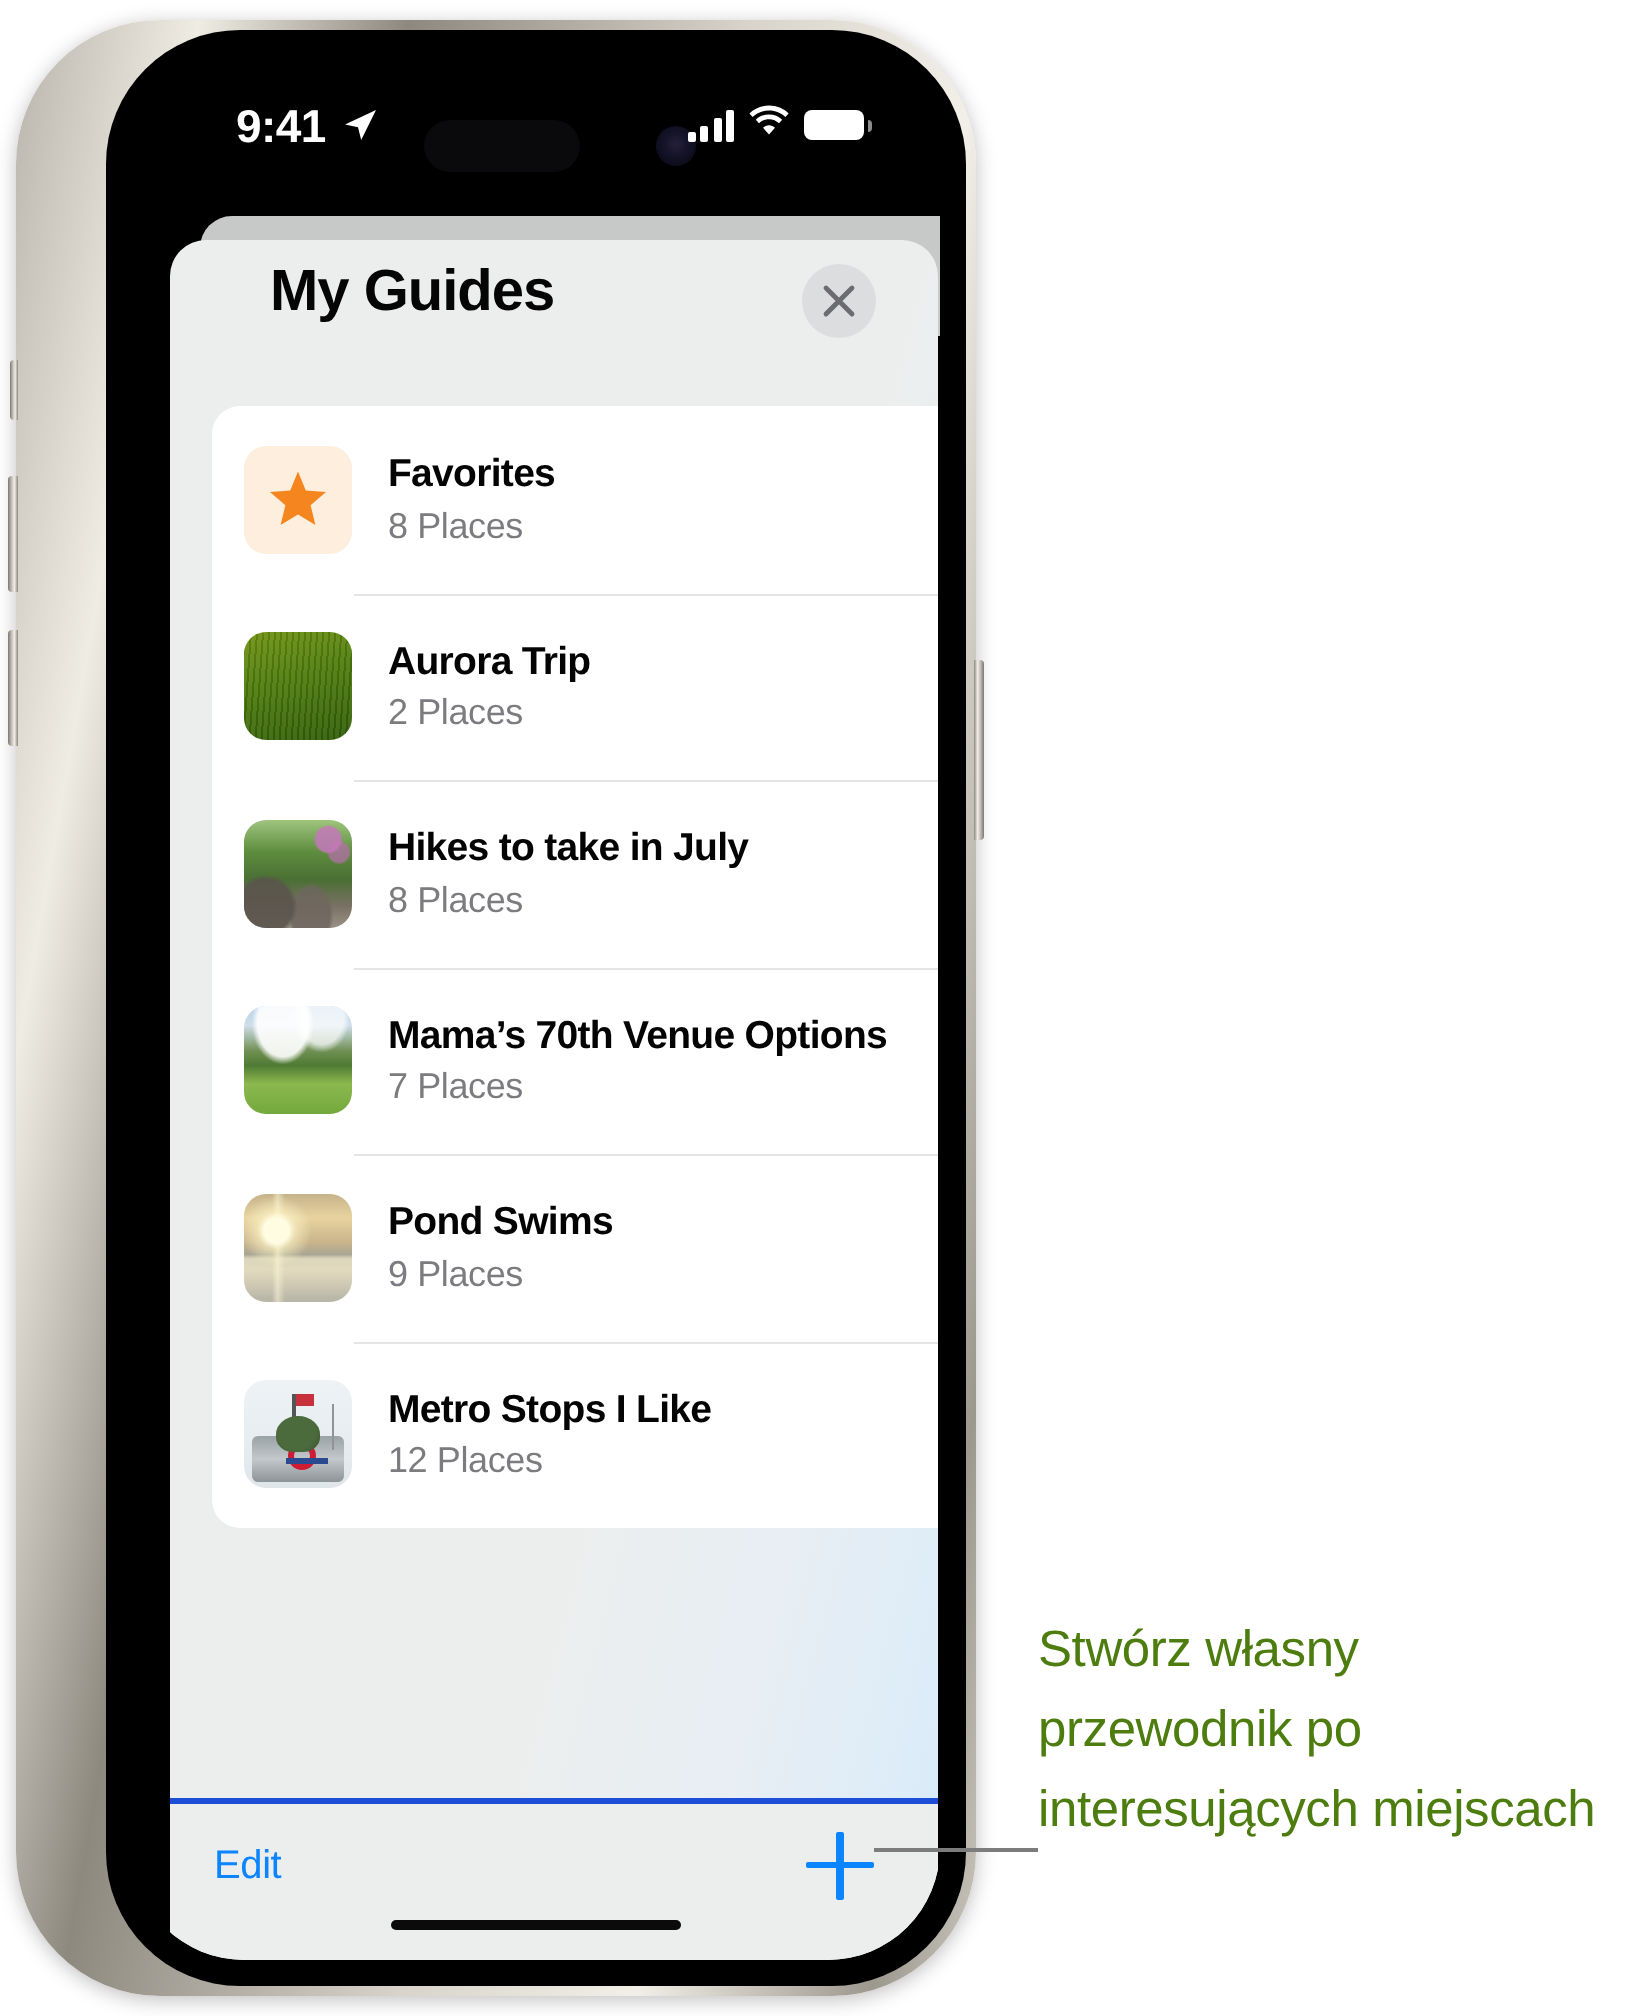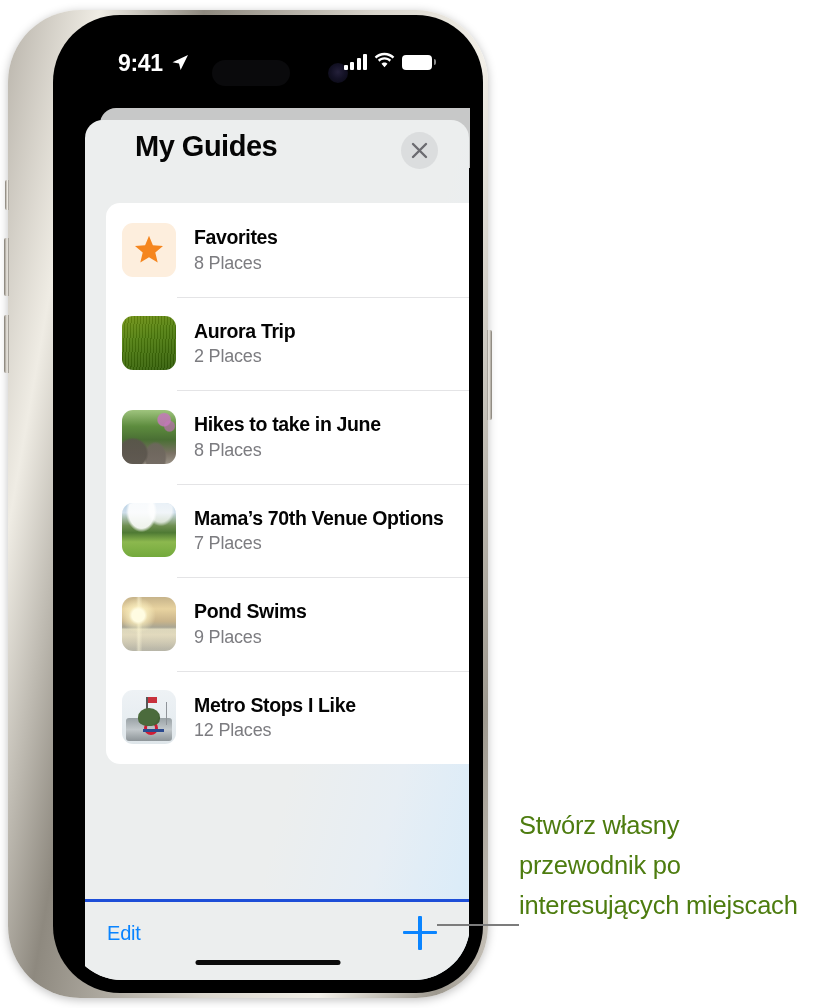--- a/index.html
+++ b/index.html
@@ -492,21 +492,21 @@
             <div class="row-text">
               <div class="row-title">Aurora Trip</div>
               <div class="row-sub">2 Places</div>
             </div>
           </div>
 
 
           <div class="guide-row">
             <div class="thumb tb-hikes"></div>
             <div class="row-text">
-              <div class="row-title">Hikes to take in June</div>
+              <div class="row-title">Hikes to take in July</div>
               <div class="row-sub">8 Places</div>
             </div>
           </div>
 
           <div class="guide-row">
             <div class="thumb tb-mama"></div>
             <div class="row-text">
               <div class="row-title">Mama’s 70th Venue Options</div>
               <div class="row-sub">7 Places</div>
             </div>

